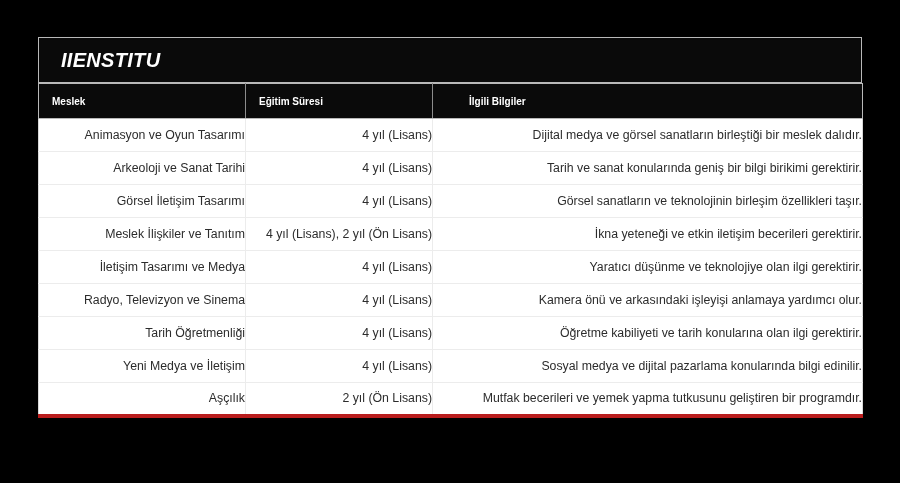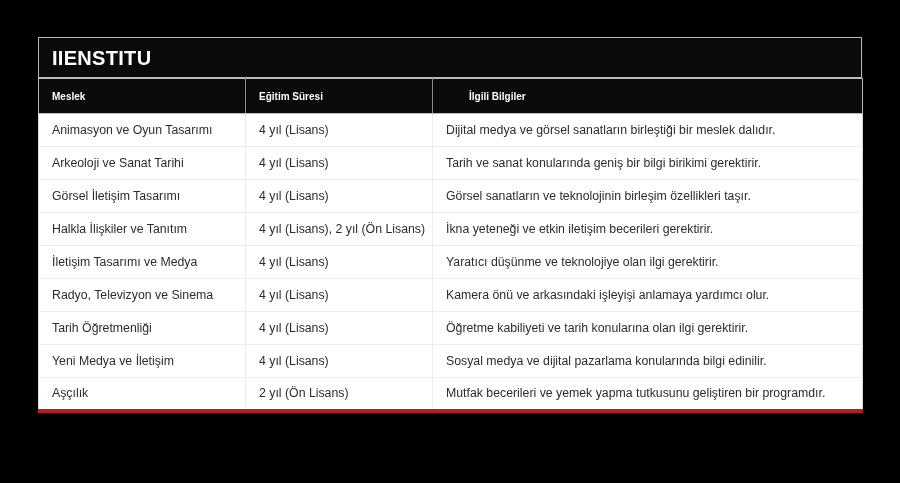--- a/index.html
+++ b/index.html
@@ -25,24 +25,25 @@
     top: 37px;
     width: 824px;
     background: #ffffff;
     box-sizing: border-box;
   }
   
   #brand-bar {
     background: #0a0a0a;
     border: 1px solid #b9b9b9;
     box-sizing: border-box;
-    height: 41px;
+    height: 46px;
     display: flex;
     align-items: center;
-    padding-left: 13px;
+    padding-left: 22px;
+    font-style: italic;
   }
   #brand-title {
     color: #ffffff;
     font-size: 20px;
     font-weight: bold;
     letter-spacing: 0.3px;
     line-height: 1;
   }
   
   table#prof-table {
@@ -66,21 +67,21 @@
     height: 35px;
     vertical-align: middle;
   }
   table#prof-table thead th:last-child {
     border-right: 1px solid #b9b9b9;
     padding-left: 36px;
   }
   table#prof-table tbody td {
     font-size: 12.3px;
     color: #2c2c2c;
-    text-align: left;
+    text-align: right;
     padding: 0 0 0 13px;
     height: 33px;
     vertical-align: middle;
     border-bottom: 1px solid #ececec;
     border-right: 1px solid #ececec;
     border-left: 1px solid #d8d8d8;
     box-sizing: border-box;
     white-space: nowrap;
     overflow: hidden;
   }
@@ -131,21 +132,21 @@
             <td>Arkeoloji ve Sanat Tarihi</td>
             <td>4 yıl (Lisans)</td>
             <td>Tarih ve sanat konularında geniş bir bilgi birikimi gerektirir.</td>
           </tr>
           <tr>
             <td>Görsel İletişim Tasarımı</td>
             <td>4 yıl (Lisans)</td>
             <td>Görsel sanatların ve teknolojinin birleşim özellikleri taşır.</td>
           </tr>
           <tr>
-            <td>Halkla İlişkiler ve Tanıtım</td>
+            <td>Meslek İlişkiler ve Tanıtım</td>
             <td>4 yıl (Lisans), 2 yıl (Ön Lisans)</td>
             <td>İkna yeteneği ve etkin iletişim becerileri gerektirir.</td>
           </tr>
           <tr>
             <td>İletişim Tasarımı ve Medya</td>
             <td>4 yıl (Lisans)</td>
             <td>Yaratıcı düşünme ve teknolojiye olan ilgi gerektirir.</td>
           </tr>
           <tr>
             <td>Radyo, Televizyon ve Sinema</td>

